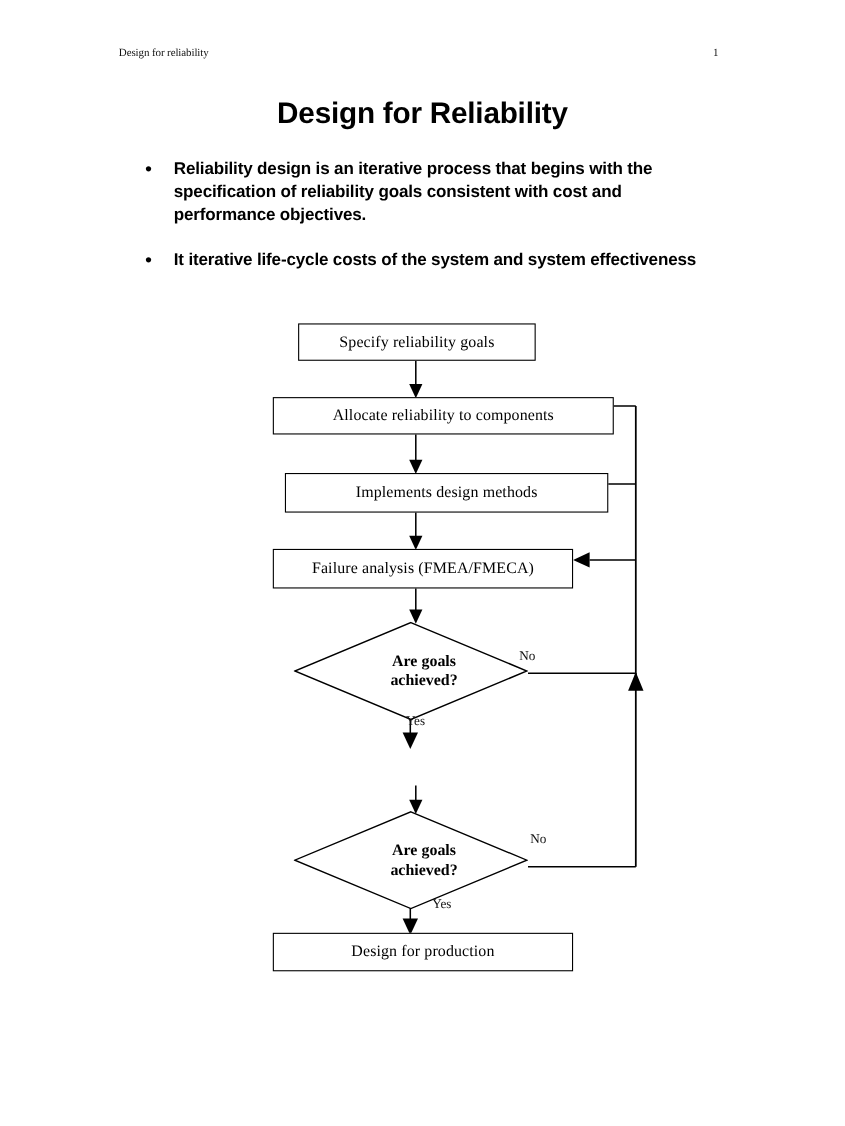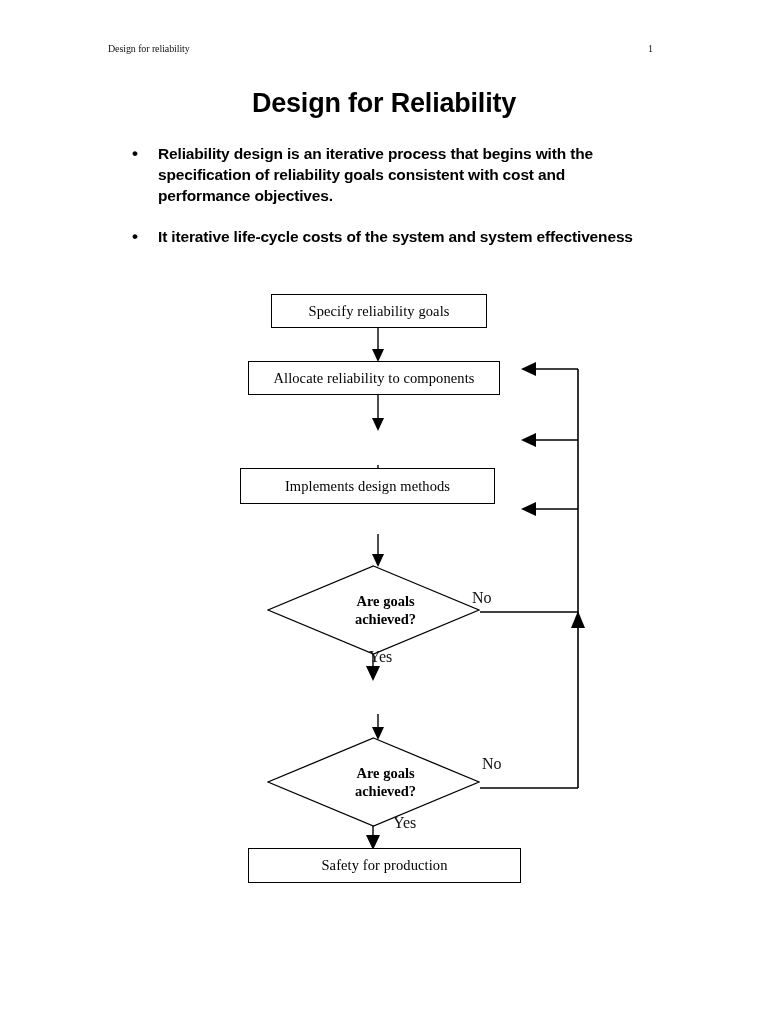--- a/index.html
+++ b/index.html
@@ -125,21 +125,21 @@
     font-family: "Liberation Serif", serif;
     font-weight: bold;
     font-size: 14.5px;
     line-height: 18px;
     color: #000000;
     pointer-events: none;
   }
   .edge-label {
     position: absolute;
     font-family: "Liberation Serif", serif;
-    font-size: 16px;
+    font-size: 12px;
     color: #111111;
   }
   .lines {
     position: absolute;
     left: 0;
     top: 0;
   }
 </style>
 </head>
 <body>
@@ -211,32 +211,35 @@
       <line x1="480" y1="612" x2="578" y2="612" stroke="#000000" stroke-width="1.4"></line>
 
       <line x1="480" y1="788" x2="578" y2="788" stroke="#000000" stroke-width="1.4"></line>
       <line x1="578" y1="788" x2="578" y2="770" stroke="#000000" stroke-width="1.6"></line>
     </svg>
 
     <div class="node" style="left:271px; top:294px; width:216px; height:34px;">
       <span>Specify reliability goals</span>
     </div>
 
-    <div class="node" style="left:248px; top:361px; width:252px; height:34px;">
+    <div class="node" style="left:248px; top:361px; width:310px; height:34px;">
       <span>Allocate reliability to components</span>
     </div>
 
-    <div class="node" style="left:240px; top:430px; width:255px; height:36px;margin-top:38px;">
+    <div class="node" style="left:259px; top:430px; width:294px; height:36px;">
       <span>Implements design methods</span>
     </div>
 
+    <div class="node" style="left:248px; top:499px; width:273px; height:36px;">
+      <span>Failure analysis (FMEA/FMECA)</span>
+    </div>
 
 
     <div class="node" style="left:248px; top:848px; width:273px; height:35px;">
-      <span>Safety for production</span>
+      <span>Design for production</span>
     </div>
 
     <div class="diamond-wrap" style="left:267px; top:565px; width:213px; height:90px;">
       <svg width="213" height="90">
         <polygon points="106.5,1 212,45 106.5,89 1,45" fill="#ffffff" stroke="#000000" stroke-width="1.3"></polygon>
       </svg>
       <div class="diamond-label">
         <span>Are goals</span>
         <span>achieved?</span>
       </div>

